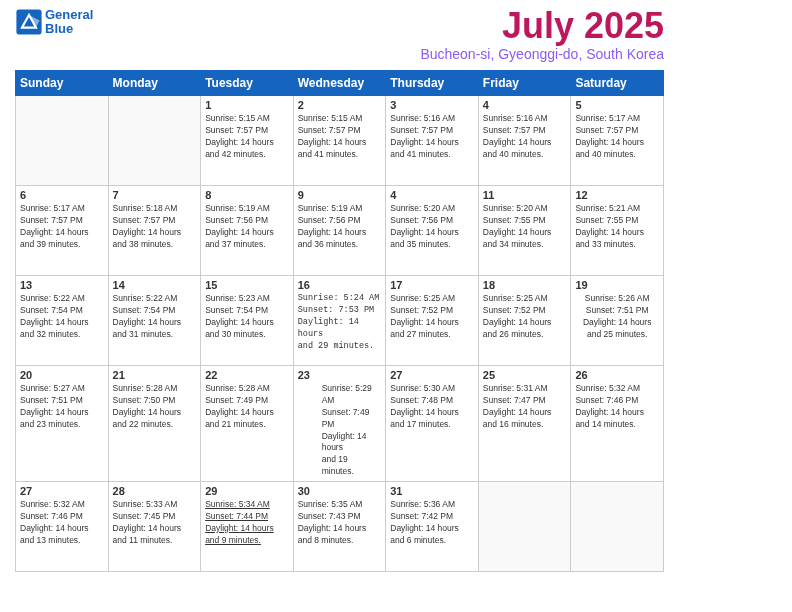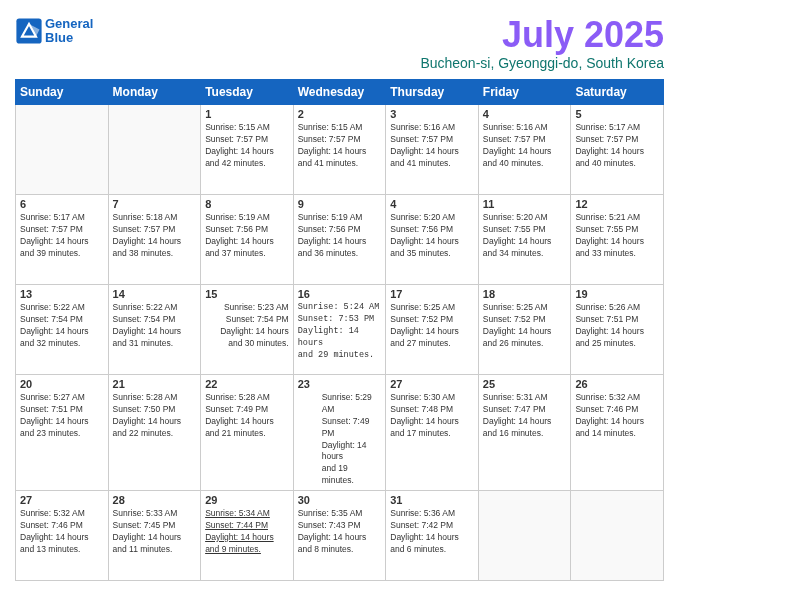--- a/index.html
+++ b/index.html
@@ -4,21 +4,21 @@
   <style>
     * { box-sizing: border-box; margin: 0; padding: 0; }
     body {
       font-family: Arial, sans-serif;
       background: #fff;
       width: 792px;
       min-height: 612px;
     }
     .page {
       width: 679px;
-      padding: 17px 15px 10px 15px;
+      padding: 8px 15px 10px 15px;
     }
     .header {
       display: flex;
       justify-content: space-between;
       align-items: flex-start;
       margin-bottom: 8px;
     }
     .logo {
       display: flex;
       align-items: center;
@@ -36,26 +36,26 @@
     .logo-icon {
       width: 28px;
       height: 28px;
     }
     .title-block {
       text-align: right;
     }
     .month-title {
       font-size: 36px;
       font-weight: bold;
-      color: #8b5cf6;
+      color: #be185d;
       line-height: 1;
     }
     .location {
       font-size: 14px;
-      color: #0f766e;
+      color: #8b5cf6;
       margin-top: 2px;
     }
     .calendar {
       width: 100%;
       border-collapse: collapse;
       table-layout: fixed;
     }
     .calendar th {
       background-color: #1565c0;
       color: #fff;
@@ -226,21 +226,21 @@
           </td>
           <td>
             <span class="day-num">14</span>
             <div class="day-info" style="white-space: pre-line;">Sunrise: 5:22 AM
 Sunset: 7:54 PM
 Daylight: 14 hours
 and 31 minutes.</div>
           </td>
           <td>
             <span class="day-num">15</span>
-            <div class="day-info" style="white-space: pre-line; text-align: right;">Sunrise: 5:23 AM
+            <div class="day-info" style="white-space: pre-line;">Sunrise: 5:23 AM
 Sunset: 7:54 PM
 Daylight: 14 hours
 and 30 minutes.</div>
           </td>
           <td>
             <span class="day-num">16</span>
             <div class="day-info" style="white-space: pre-line; font-family: Liberation Mono, monospace;">Sunrise: 5:24 AM
 Sunset: 7:53 PM
 Daylight: 14 hours
 and 29 minutes.</div>
@@ -254,21 +254,21 @@
           </td>
           <td>
             <span class="day-num">18</span>
             <div class="day-info" style="white-space: pre-line;">Sunrise: 5:25 AM
 Sunset: 7:52 PM
 Daylight: 14 hours
 and 26 minutes.</div>
           </td>
           <td>
             <span class="day-num">19</span>
-            <div class="day-info" style="white-space: pre-line;">Sunrise: 5:26 AM
+            <div class="day-info" style="white-space: pre-line; text-align: center;">Sunrise: 5:26 AM
 Sunset: 7:51 PM
 Daylight: 14 hours
 and 25 minutes.</div>
           </td>
         </tr>
         <tr>
           <td>
             <span class="day-num">20</span>
             <div class="day-info" style="white-space: pre-line;">Sunrise: 5:27 AM
 Sunset: 7:51 PM

